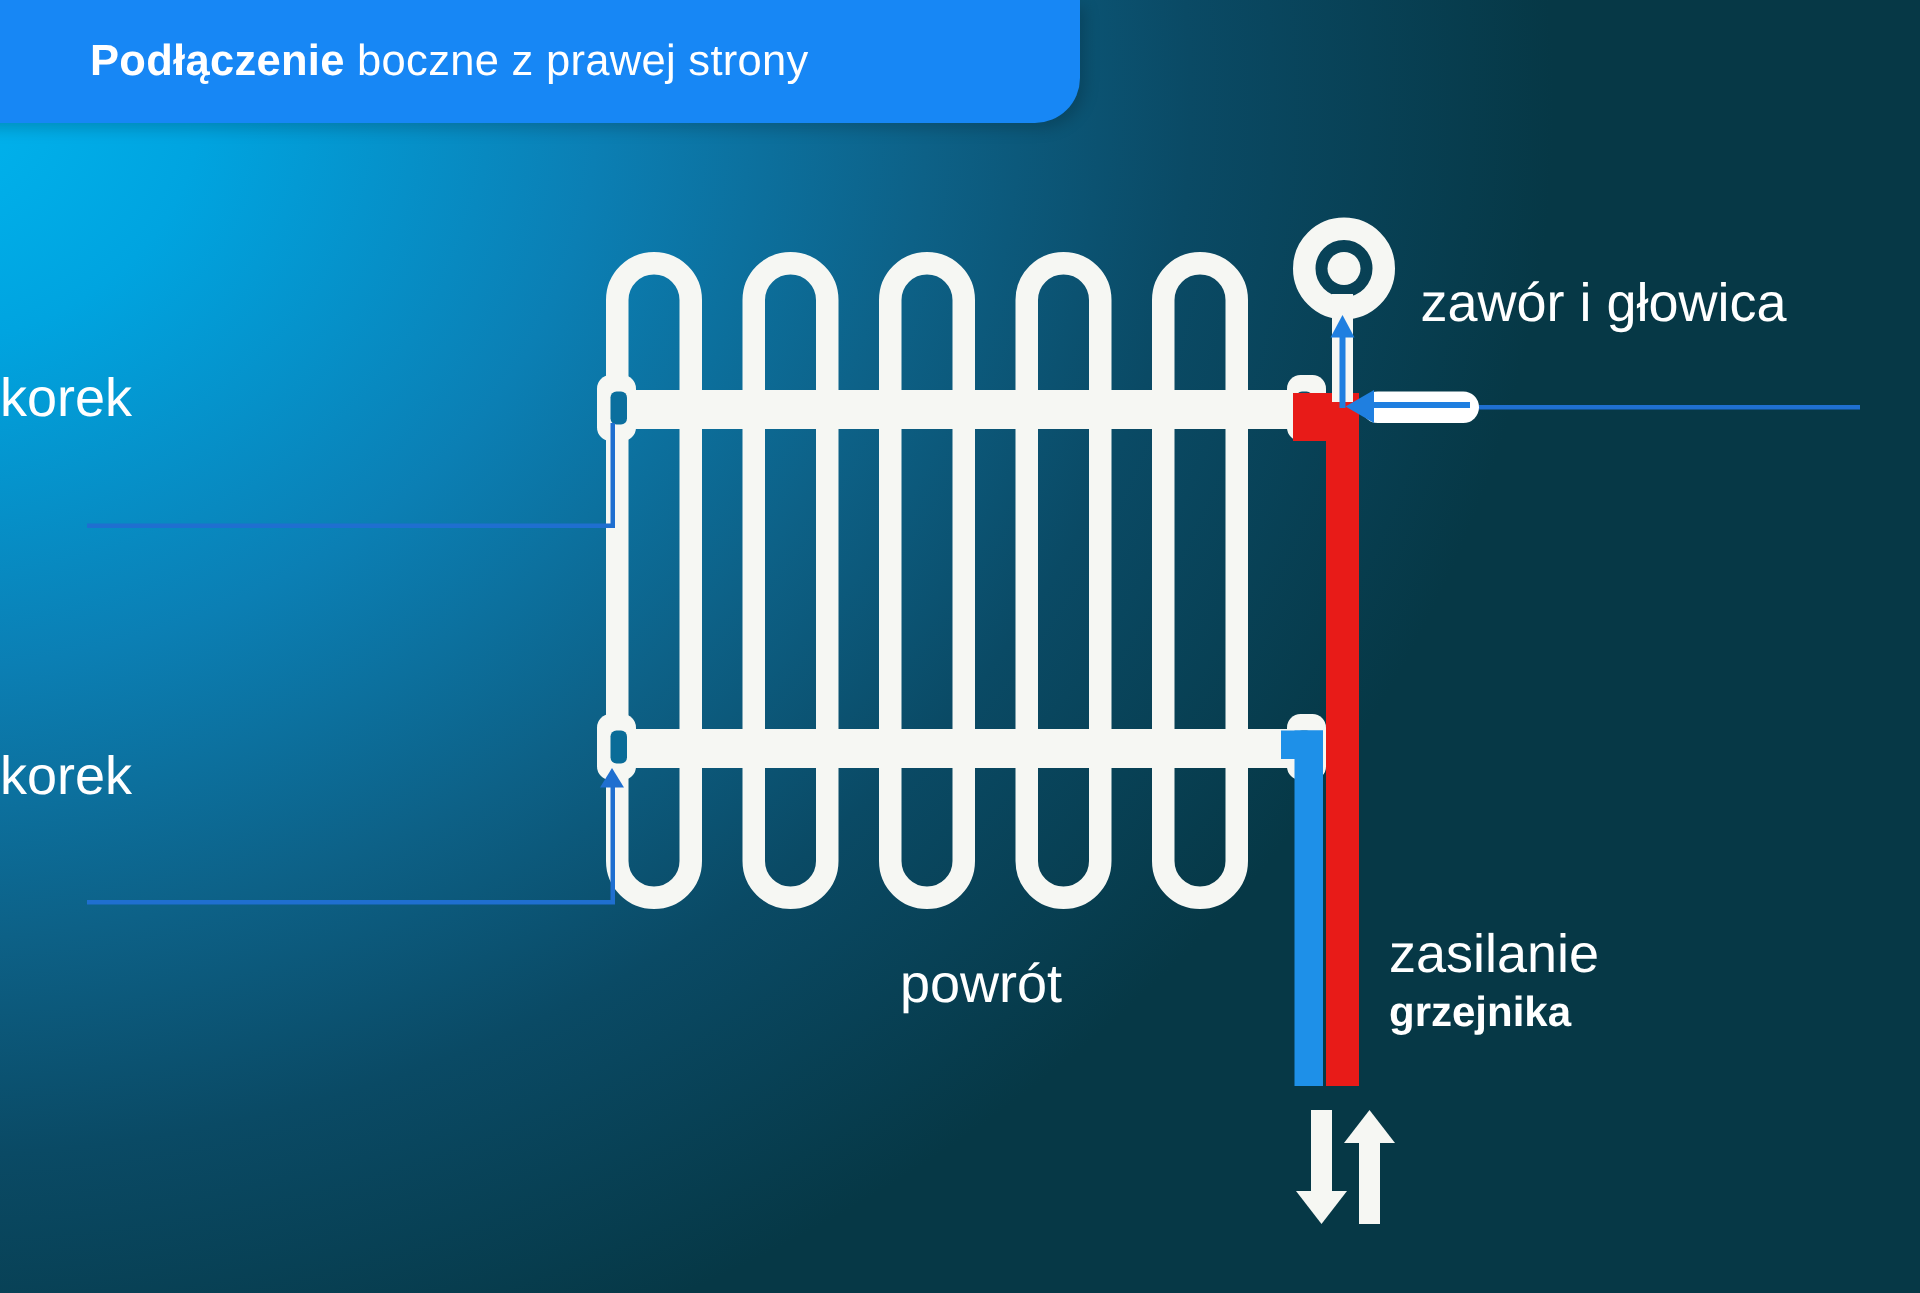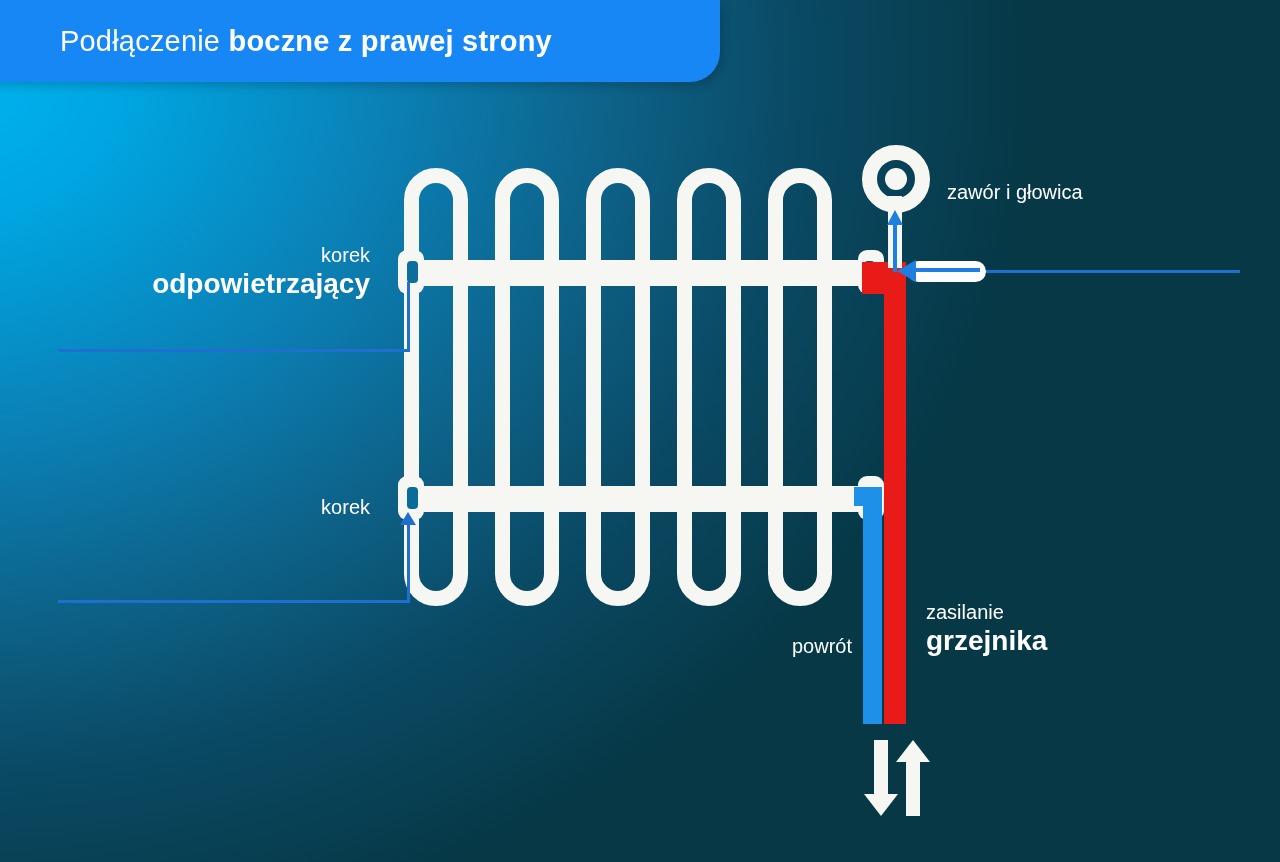--- a/index.html
+++ b/index.html
@@ -33,28 +33,28 @@
     align-items: center;
     box-sizing: border-box;
     padding-left: 100px;
   }
   #banner .t {
     color: #ffffff;
     font-size: 29px;
     letter-spacing: 0.2px;
     white-space: nowrap;
   }
-  #banner .t .light { font-weight: 400; }
-  #banner .t .bold  { font-weight: 700; }
+  #banner .t .light { font-weight: 700; }
+  #banner .t .bold  { font-weight: 400; }
 
   
   .label { position: absolute; color: #ffffff; white-space: nowrap; }
-  .label .l1 { font-weight: 400; font-size: 20px; line-height: 1.22; display: block; }
+  .label .l1 { font-weight: 400; font-size: 36px; line-height: 1.22; display: block; }
   .label .l2 { font-weight: 700; font-size: 28px; line-height: 1.22; display: block; }
-  .label.right-al { text-align: right; }
+  .label.right-al { }
   .label.left-al  { text-align: left; }
 
   
   .leader-h {
     position: absolute;
     background: #1f6fd0;
     height: 3px;
   }
   .leader-v {
     position: absolute;
@@ -279,21 +279,20 @@
   <div id="pipe-red"></div>
 
   <div id="valve-stem"></div>
   <div id="head-ring"></div>
   <div id="head-dot"></div>
   <div id="head-arrow-line"></div>
   <div id="head-arrow-tip"></div>
 
   <div class="label right-al" style="left:0px; top:243px; width:370px;">
     <span class="l1">korek</span>
-    <span class="l2">odpowietrzający</span>
   </div>
   <div class="leader-h" style="left:58px; top:349px; width:352px;"></div>
   <div class="leader-v" style="left:407px; top:282px; height:70px;"></div>
 
   <div class="label right-al" style="left:0px; top:495px; width:370px;">
     <span class="l1">korek</span>
   </div>
   <div class="leader-h" style="left:58px; top:600px; width:352px;"></div>
   <div class="leader-v" style="left:407px; top:524px; height:78px;"></div>
   <div class="arrow-up" style="left:400px; top:512px;"></div>
@@ -303,21 +302,21 @@
   </div>
   <div id="r-leader-line"></div>
   <div id="r-capsule"></div>
   <div id="r-arrow-shaft"></div>
   <div id="r-arrow"></div>
 
   <div class="label right-al" style="left:600px; top:634px; width:252px;">
     <span class="l1">powrót</span>
   </div>
 
-  <div class="label left-al" style="left:926px; top:600px;">
+  <div class="label left-al" style="left:926px; top:614px;">
     <span class="l1">zasilanie</span>
     <span class="l2">grzejnika</span>
   </div>
 
   <div class="flow-arrow" style="left:861px; top:740px; width:40px; height:76px;">
     <div class="flow-shaft" style="left:13px; top:0px; height:56px;"></div>
     <div class="flow-head-down" style="left:3px; top:54px;"></div>
   </div>
   <div class="flow-arrow" style="left:893px; top:740px; width:40px; height:76px;">
     <div class="flow-head-up" style="left:3px; top:0px;"></div>

